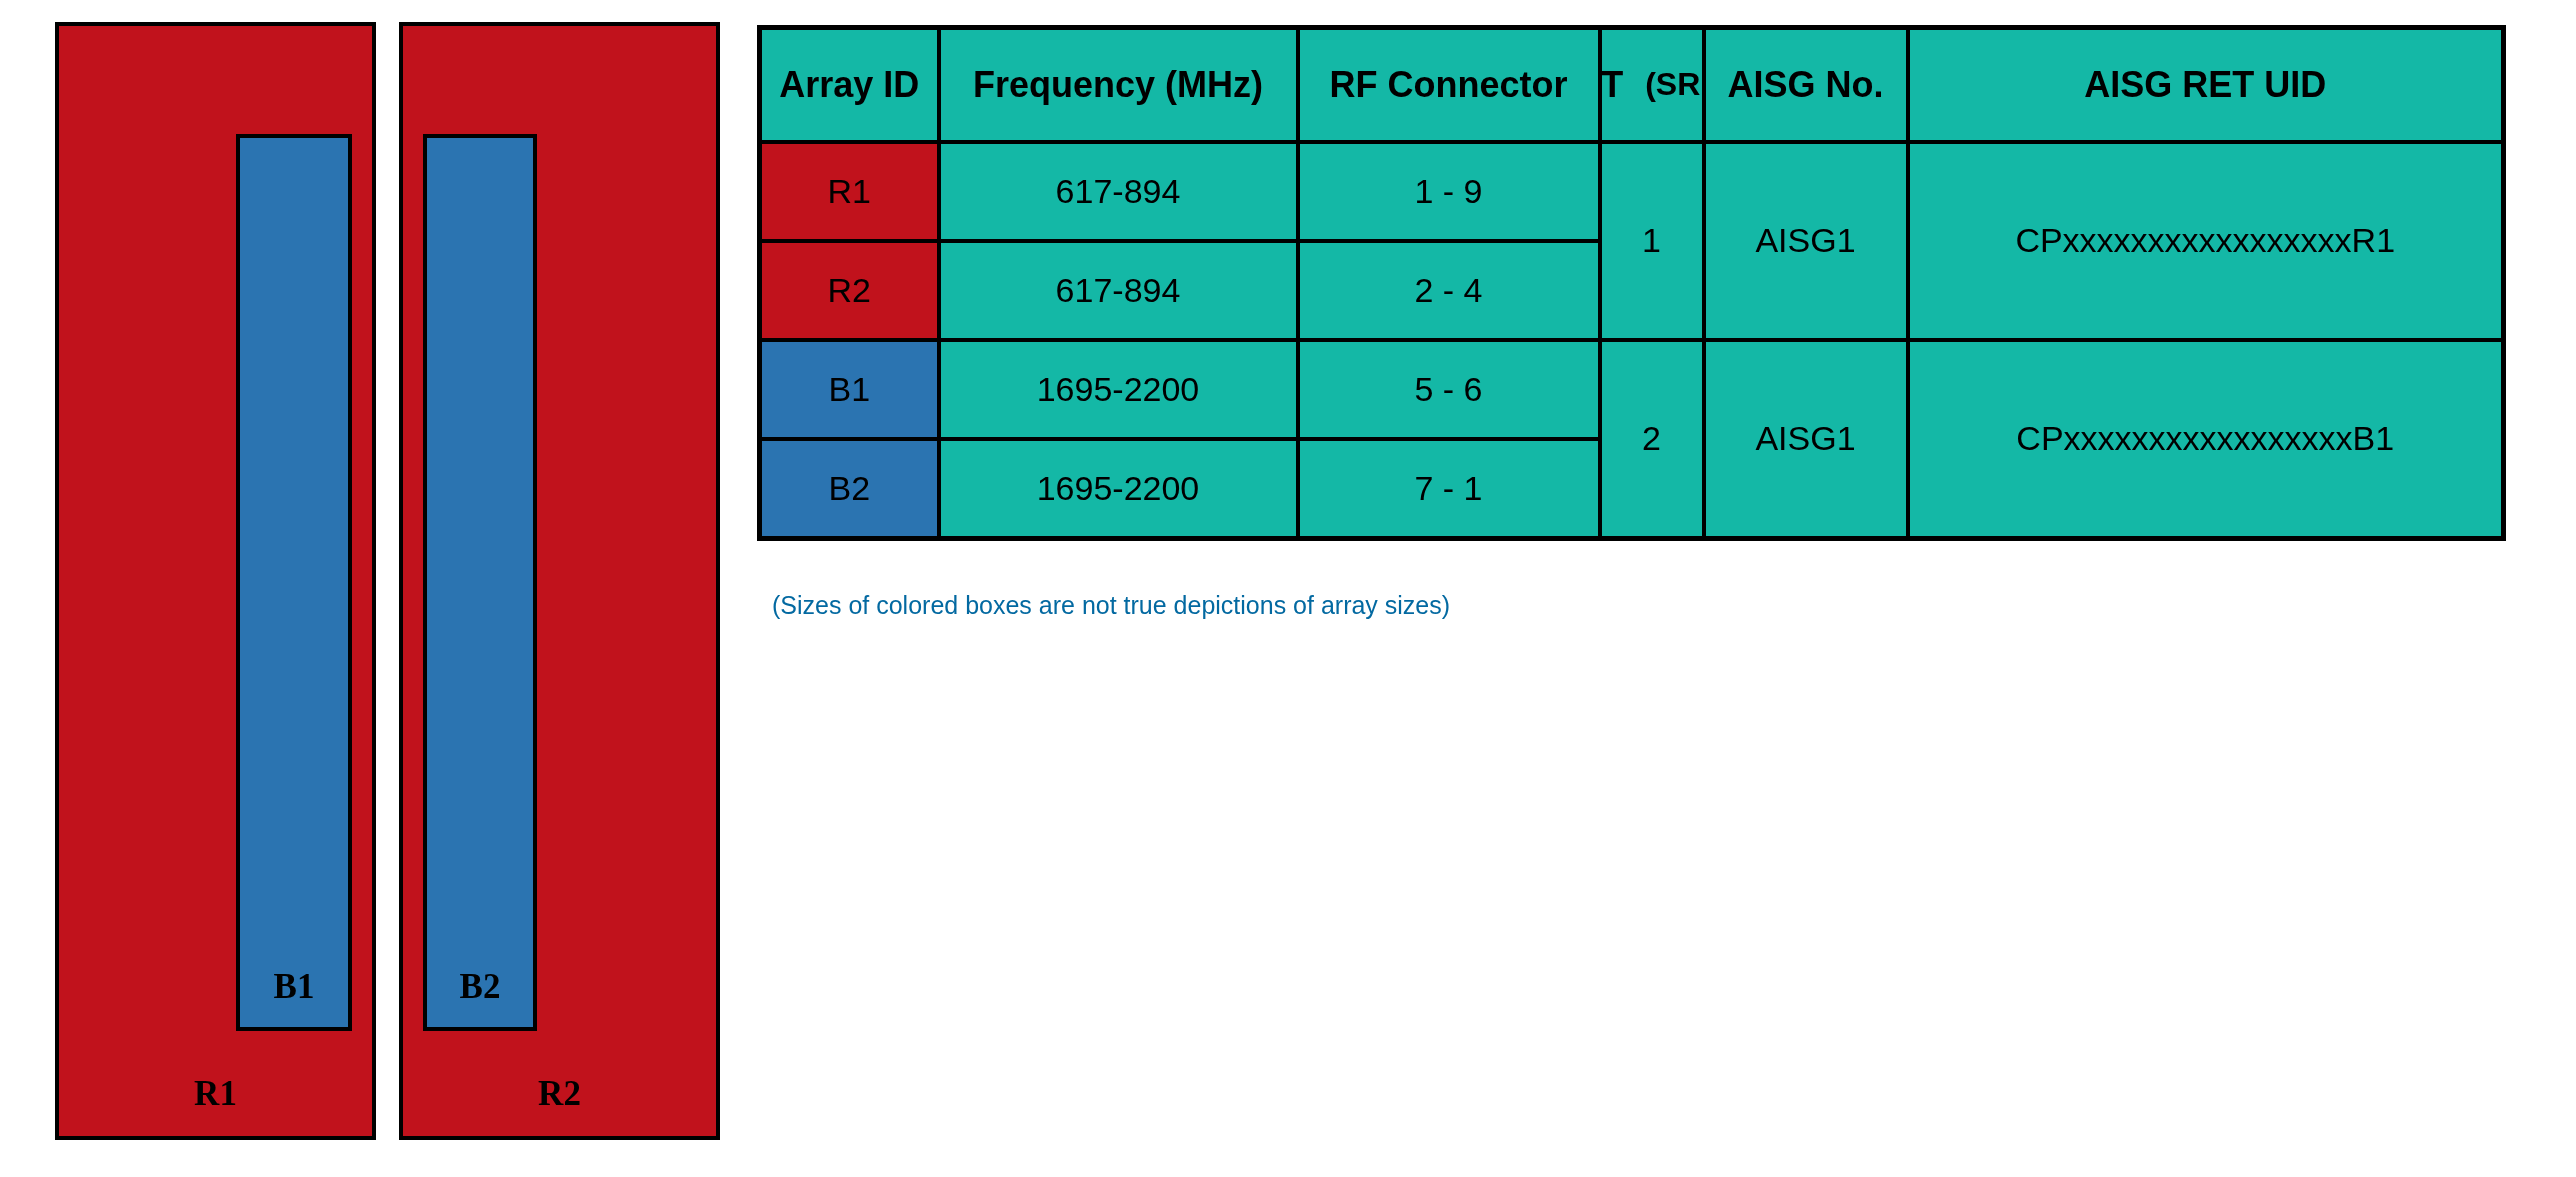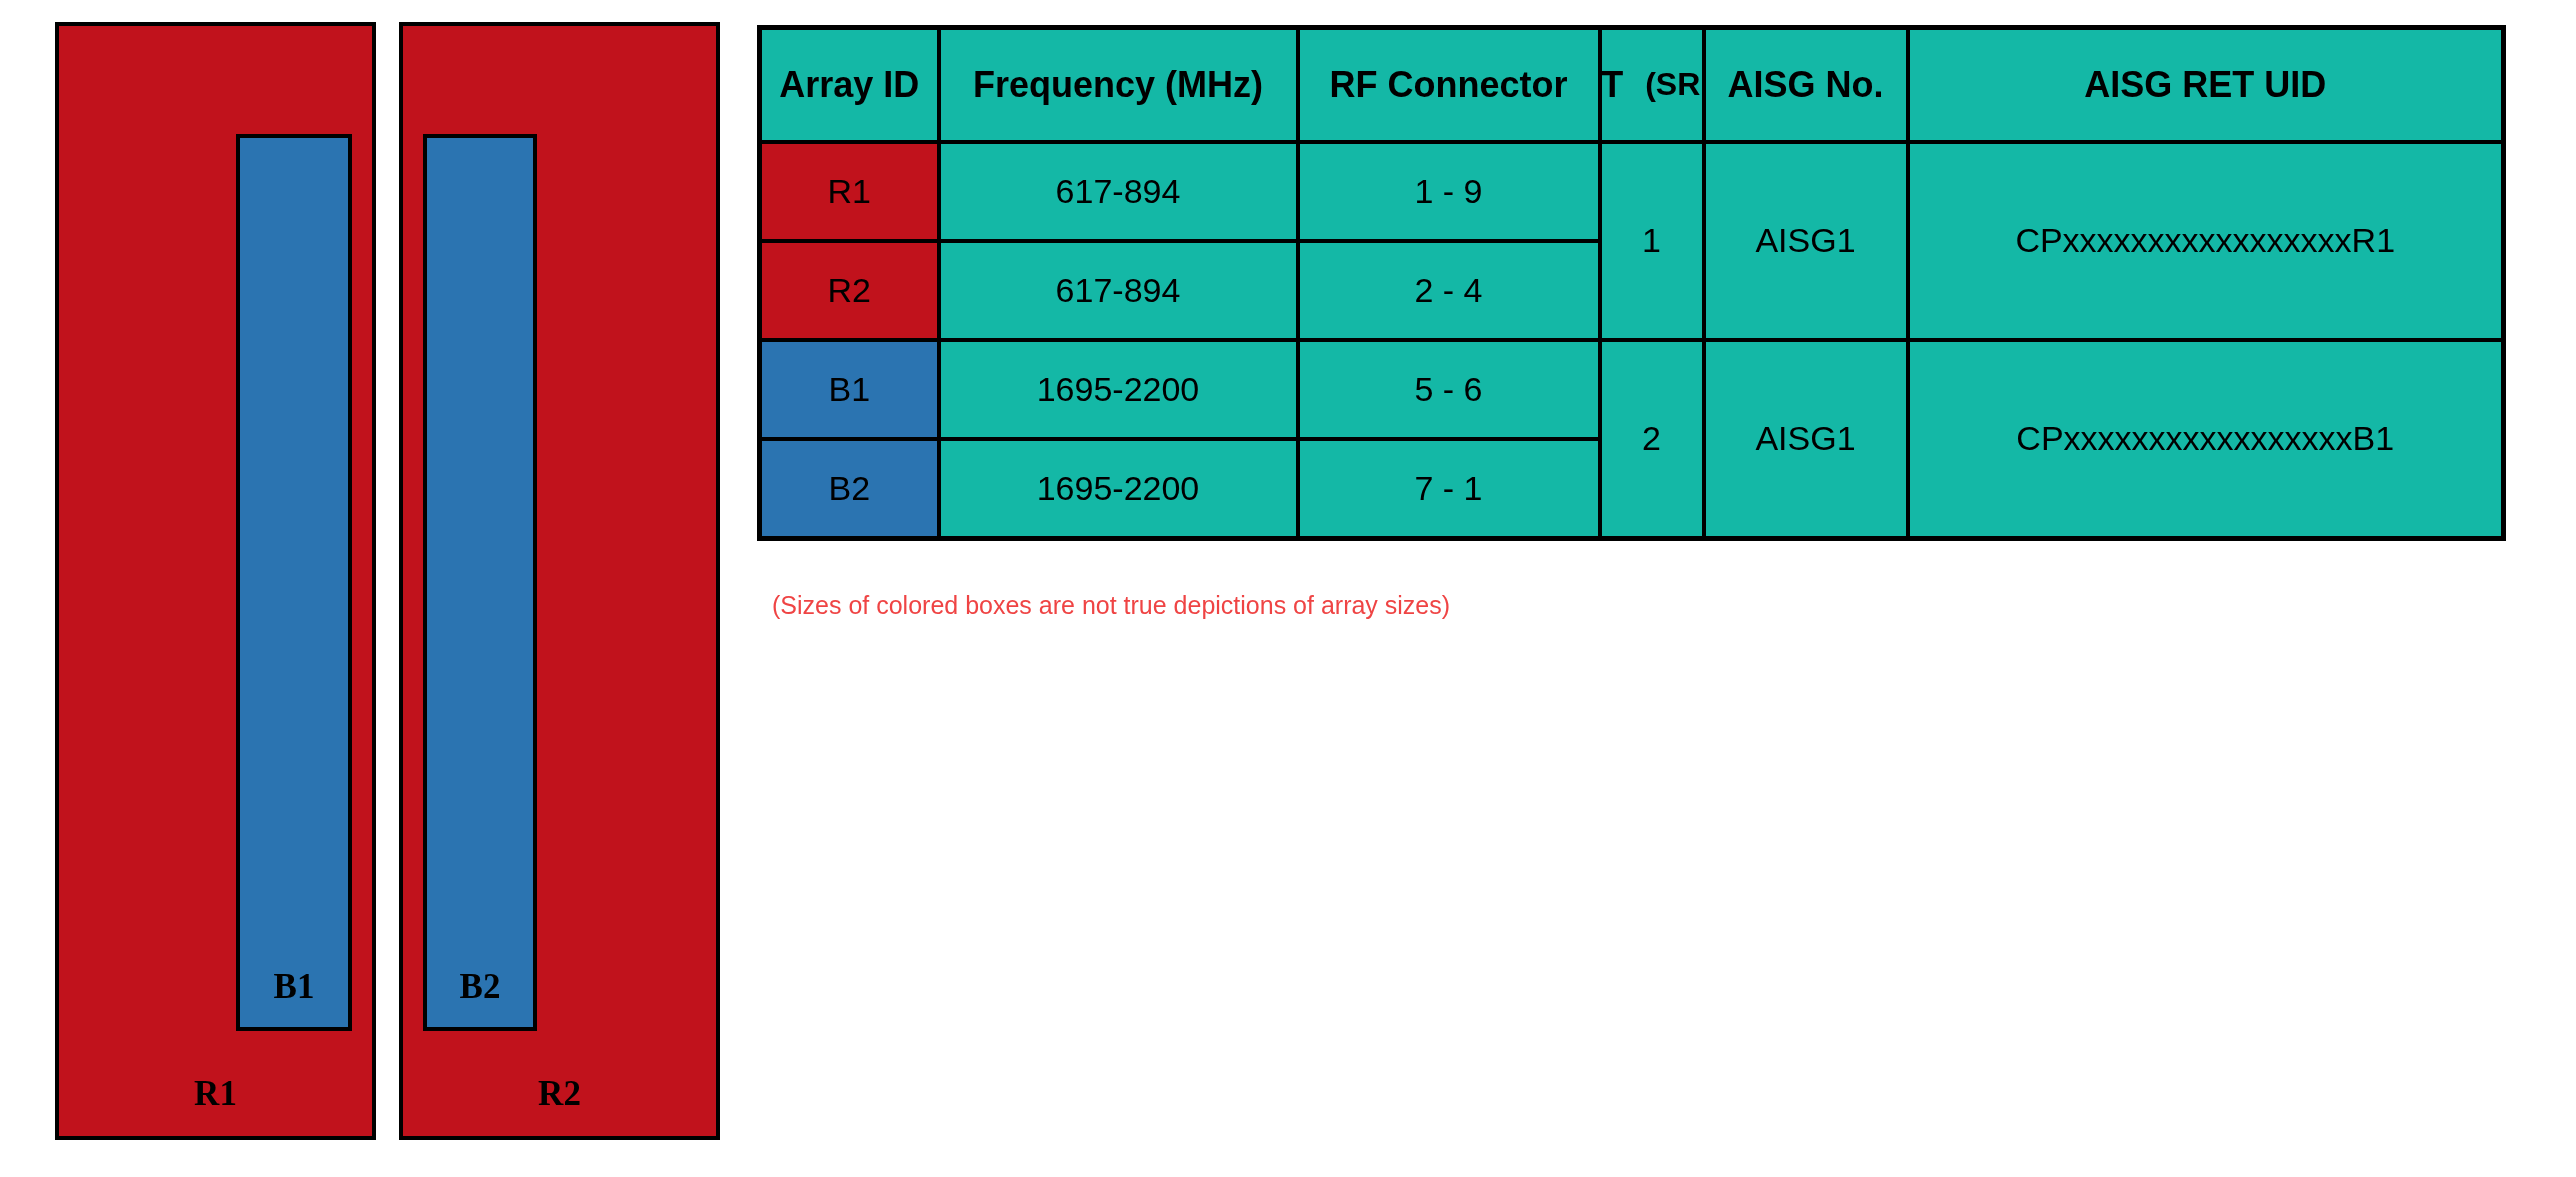--- a/index.html
+++ b/index.html
@@ -87,21 +87,21 @@
     font-size: 32px;
     font-weight: bold;
   }
 
   
   .footnote {
     position: absolute;
     left: 772px;
     top: 591px;
     font-size: 25px;
-    color: #ef4444;
+    color: #0369a1;
     white-space: nowrap;
   }
 </style>
 </head>
 <body>
 
 <div>
 
   <div id="red-box-1" class="abs outer-box" style="background-color: rgb(193, 18, 28);">
     <span class="box-label">R1</span>

